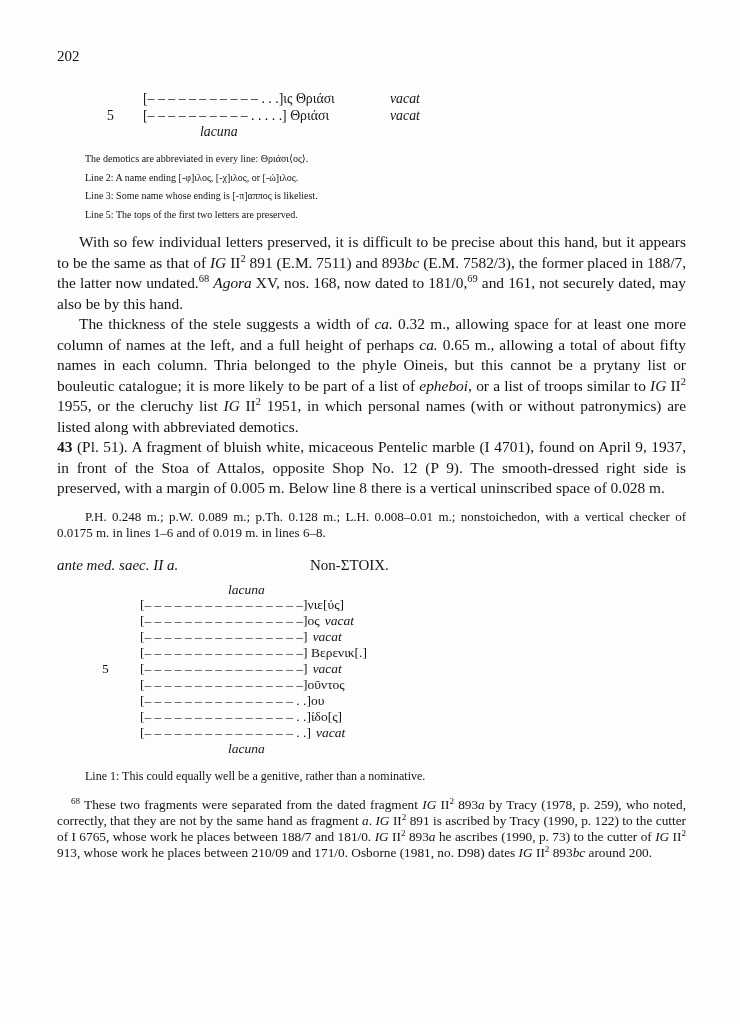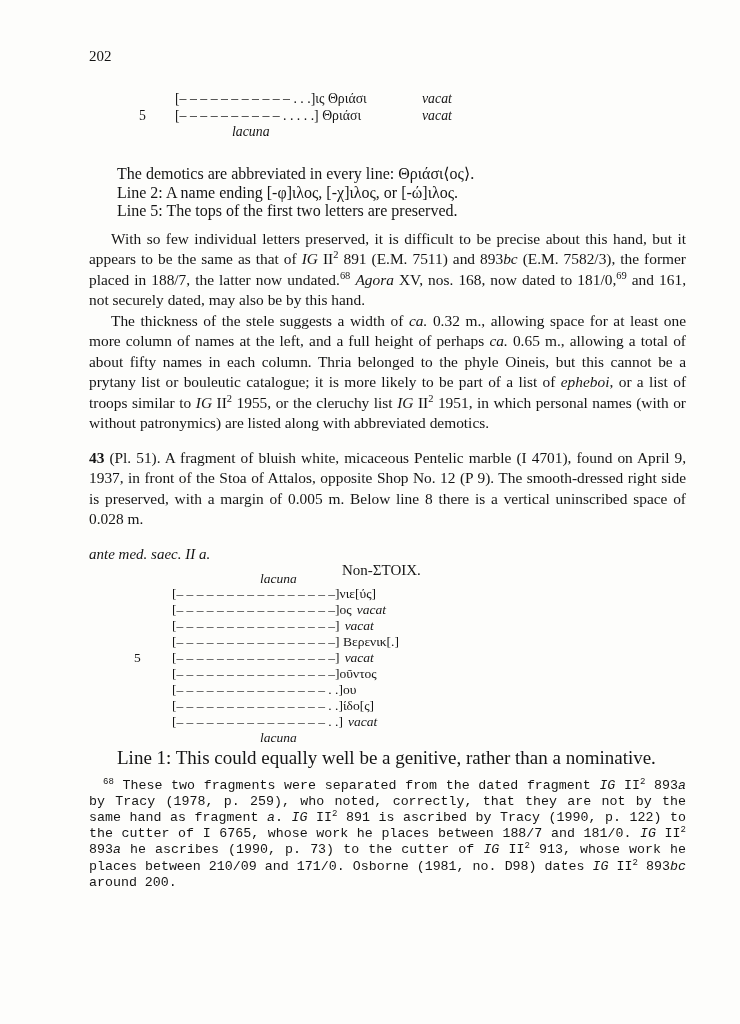--- a/index.html
+++ b/index.html
@@ -5,21 +5,21 @@
   * { margin:0; padding:0; box-sizing:border-box; }
   html,body { background:#777; }
   .page {
     position:relative;
     width:740px; height:1024px;
     margin:0 auto;
     background:#fdfdfb;
     color:#141414;
     font-family:"Liberation Serif","DejaVu Serif",serif;
     font-size:15.4px;
-    padding:48px 54px 0 89px;
+    padding:48px 54px 0 57px;
     overflow:hidden;
   }
   .i { font-style:italic; }
   .b { font-weight:bold; }
   sup { font-size:0.68em; line-height:0; vertical-align:super; }
 
   
   .pagehead { position:relative; height:19px; font-size:15px; }
   .pagenum { position:absolute; left:0; top:0; }
   .runhead { display:block; text-align:center; letter-spacing:1.5px; }
@@ -36,78 +36,79 @@
   .insc42 .vacat-abs { position:absolute; left:283px; font-style:italic; }
   .insc42 .lacuna { margin-left:93px; line-height:16px; }
 
   .insc43 { margin:8px 0 0 45px; font-size:13.5px; }
   .insc43 .insc-line { line-height:16px; }
   .insc43 .lnum { width:38px; }
   .insc43 .lacuna { margin-left:126px; line-height:15px; }
   .vacat-inline { font-style:italic; margin-left:5px; }
 
   
-  .notes42 { margin-top:25px; font-size:16px; line-height:18.5px; }
+  .notes42 { margin-top:10px; font-size:10px; line-height:18.5px; }
   .notes42 .note { text-indent:28px; }
-  .notes43 { margin-top:4px; font-size:19px; line-height:17px; }
+  .notes43 { margin-top:12px; font-size:12px; line-height:17px; }
   .notes43 .note { text-indent:28px; text-align:left; }
 
   
   .body-par {
     line-height:20.5px;
     text-align:justify;
     text-indent:22px;
   }
   .par-hand { margin-top:8px; }
   .entry {
-    margin-top:14px;
     line-height:20.5px;
     text-align:justify;
     text-indent:0;
   }
   .meas {
     margin-top:10px;
     font-size:13px; line-height:16px;
     text-align:justify; text-indent:28px;
   }
 
   
   .dateline { margin-top:16px; position:relative; height:17px; font-size:15px; }
   .date { font-style:italic; }
-  .stoich { position:absolute; left:253px; top:16px; }
+  .stoich { position:absolute; left:253px; top:0; }
 
   
-  .footnotes { margin-top:12px; font-size:13.3px; line-height:16.2px; text-align:justify;font-family:Liberation Mono, monospace; }
+  .footnotes { margin-top:12px; font-size:13.3px; line-height:16.2px; text-align:justify; }
   .fn { text-indent:14px; }
 </style>
 </head>
 <body>
 
 <div class="page">
 
   <div class="pagehead">
     <span class="pagenum">202</span>
   </div>
 
   <div class="insc insc42">
     <div class="insc-line"><span class="lnum"></span><span class="greek">[– – – – – – – – – – – . . .]ις Θριάσι</span><span class="vacat-abs">vacat</span></div>
     <div class="insc-line"><span class="lnum">5</span><span class="greek">[– – – – – – – – – – . . . . .] Θριάσι</span><span class="vacat-abs">vacat</span></div>
     <div class="lacuna">lacuna</div>
   </div>
 
   <div class="notes42">
     <p class="note">The demotics are abbreviated in every line: Θριάσι⟨ος⟩.</p>
     <p class="note">Line 2: A name ending [-φ]ιλος, [-χ]ιλος, or [-ώ]ιλος.</p>
+    <p class="note">Line 3: Some name whose ending is [-π]αππος is likeliest.</p>
     <p class="note">Line 5: The tops of the first two letters are preserved.</p>
   </div>
 
   <p class="body-par par-hand"><span>With so few individual letters preserved, it is difficult to be precise about this hand, but it appears to be the same as that of </span><span class="i">IG</span><span> II</span><sup>2</sup><span> 891 (E.M. 7511) and 893</span><span class="i">bc</span><span> (E.M. 7582/3), the former placed in 188/7, the latter now undated.</span><sup>68</sup><span> </span><span class="i">Agora</span><span> XV, nos. 168, now dated to 181/0,</span><sup>69</sup><span> and 161, not securely dated, may also be by this hand.</span></p>
   <p class="body-par"><span>The thickness of the stele suggests a width of </span><span class="i">ca.</span><span> 0.32 m., allowing space for at least one more column of names at the left, and a full height of perhaps </span><span class="i">ca.</span><span> 0.65 m., allowing a total of about fifty names in each column. Thria belonged to the phyle Oineis, but this cannot be a prytany list or bouleutic catalogue; it is more likely to be part of a list of </span><span class="i">epheboi</span><span>, or a list of troops similar to </span><span class="i">IG</span><span> II</span><sup>2</sup><span> 1955, or the cleruchy list </span><span class="i">IG</span><span> II</span><sup>2</sup><span> 1951, in which personal names (with or without patronymics) are listed along with abbreviated demotics.</span></p>
 
   <p class="entry"><span class="b">43</span><span> (Pl. 51). A fragment of bluish white, micaceous Pentelic marble (I 4701), found on April 9, 1937, in front of the Stoa of Attalos, opposite Shop No. 12 (P 9). The smooth-dressed right side is preserved, with a margin of 0.005 m. Below line 8 there is a vertical uninscribed space of 0.028 m.</span></p>
+  <p class="meas">P.H. 0.248 m.; p.W. 0.089 m.; p.Th. 0.128 m.; L.H. 0.008–0.01 m.; nonstoichedon, with a vertical checker of 0.0175 m. in lines 1–6 and of 0.019 m. in lines 6–8.</p>
 
   <div class="dateline">
     <span class="date">ante med. saec. II a.</span>
     <span class="stoich">Non-ΣΤΟΙΧ.</span>
   </div>
 
   <div class="insc insc43">
     <div class="lacuna">lacuna</div>
     <div class="insc-line"><span class="lnum"></span><span class="greek">[– – – – – – – – – – – – – – – –]νιε[ύς]</span><span class="vacat-inline"></span></div>
     <div class="insc-line"><span class="lnum"></span><span class="greek">[– – – – – – – – – – – – – – – –]ος</span><span class="vacat-inline">vacat</span></div>

